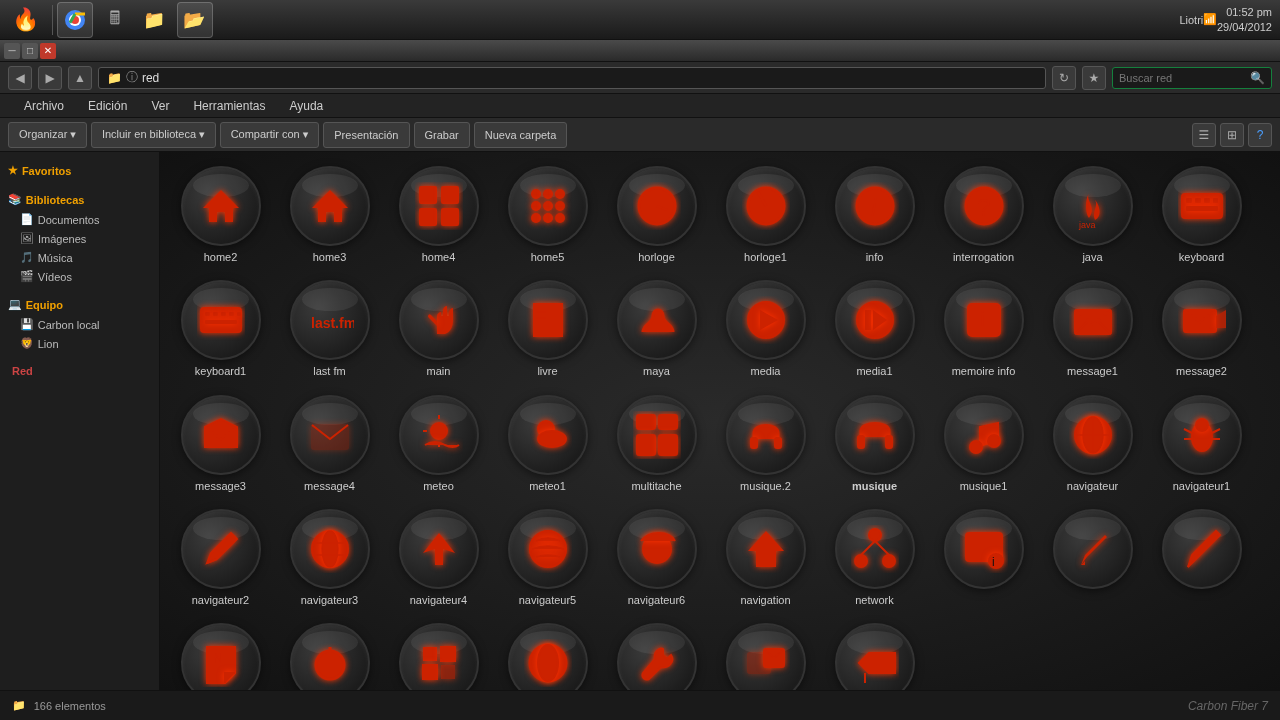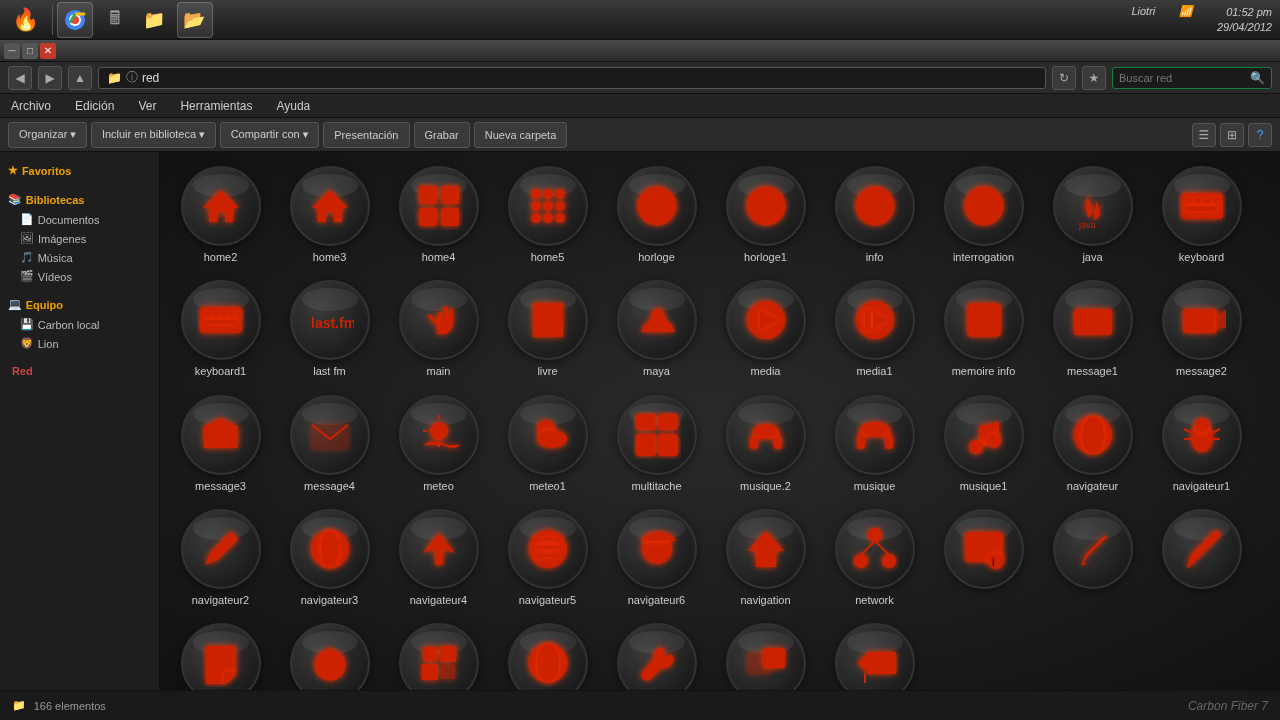--- a/index.html
+++ b/index.html
@@ -39,24 +39,24 @@
     }
     .taskbar-sep {
       width: 1px;
       height: 30px;
       background: #555;
       margin: 0 4px;
     }
     .taskbar-right {
       margin-left: auto;
       display: flex;
-      gap: 24px;
+      align-items: center;
+      gap: 0;
       font-size: 11px;
       color: #ccc;
-      font-style: italic;
     }
     .taskbar-time {
       text-align: right;
       line-height: 1.3;
     }
 
     
     #window-chrome {
       height: 22px;
       background: linear-gradient(to bottom, #4a4a4a, #2a2a2a);
@@ -126,21 +126,21 @@
       padding: 0 6px;
       color: #888;
     }
 
     
     #menu-bar {
       height: 24px;
       background: #232323;
       display: flex;
       align-items: center;
-      padding: 0 7px;
+      padding: 0 20px;
       gap: 16px;
       border-bottom: 1px solid #111;
     }
     .menu-item {
       cursor: pointer;
       color: #ccc;
       font-size: 12px;
       padding: 2px 4px;
     }
 
@@ -678,21 +678,21 @@
     <div class="icon-label" style="white-space:pre-line;">musique.2</div>
   </div>
         <div class="icon-item">
     <div class="icon-circle">
       <svg class="icon-svg" viewBox="0 0 48 48">
               <path d="M10 26 L10 20 C10 10 38 10 38 20 L38 26" stroke="#cc2200" stroke-width="3" fill="none"></path>
               <rect x="6" y="24" width="8" height="14" rx="3" fill="#cc2200"></rect>
               <rect x="34" y="24" width="8" height="14" rx="3" fill="#cc2200"></rect>
             </svg>
     </div>
-    <div class="icon-label" style="white-space:pre-line;">musique</div>
+    <div class="icon-label" style="white-space:pre-line;font-weight:bold;">musique</div>
   </div>
         <div class="icon-item">
     <div class="icon-circle">
       <svg class="icon-svg" viewBox="0 0 48 48">
               <path d="M20 36 L20 16 L38 12 L38 30" stroke="#cc2200" stroke-width="2" fill="none"></path>
               <circle cx="16" cy="36" r="6" stroke="#cc2200" stroke-width="2" fill="none"></circle>
               <circle cx="34" cy="30" r="6" stroke="#cc2200" stroke-width="2" fill="none"></circle>
             </svg>
     </div>
     <div class="icon-label" style="white-space:pre-line;">musique1</div>

